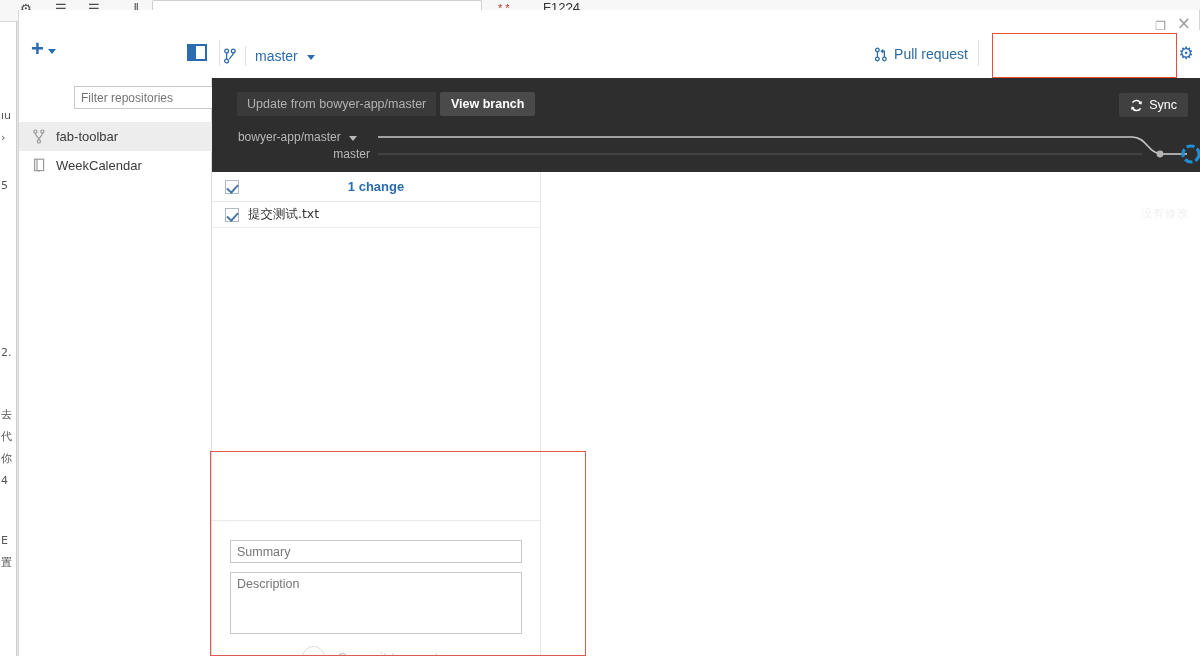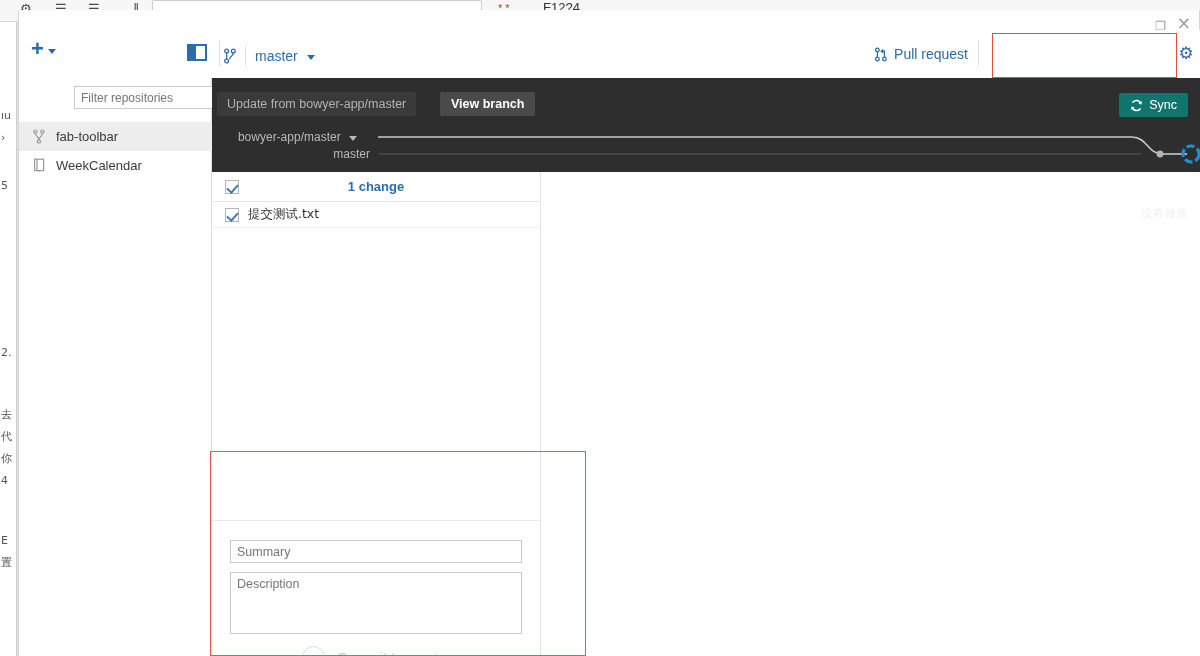--- a/index.html
+++ b/index.html
@@ -119,32 +119,32 @@
   .repo-item.selected { background:#ededed; }
   .repo-ico { width:14px; height:15px; display:inline-block; color:#8c8c8c; }
 
   
   .main { position:absolute; left:193px; top:68px; width:989px; height:578px; background:#fff; }
 
   .dark-panel {
     position:absolute; left:0; top:0; width:989px; height:94px; background:#2e2e2e;
   }
   .upd-btn {
-    position:absolute; left:5px; top:14px; height:24px; padding:0 10px;
+    position:absolute; left:25px; top:14px; height:24px; padding:0 10px;
     background:#3a3a3a; color:#b2b2b2; font-size:12.5px;
     display:flex; align-items:center; border-radius:2px; cursor:pointer;
   }
   .view-branch-btn {
     position:absolute; left:228px; top:14px; height:24px; padding:0 11px;
     background:#4a4a4a; color:#fff; font-size:12.5px; font-weight:bold;
     display:flex; align-items:center; border-radius:2px; cursor:pointer;
   }
   .sync-btn {
     position:absolute; right:13px; top:15px; height:24px; padding:0 11px;
-    background:#0f766e; color:#ffffff; font-size:12.5px;
+    background:#404040; color:#ffffff; font-size:12.5px;
     display:flex; align-items:center; gap:6px; border-radius:2px; cursor:pointer;
   }
   .graph-label {
     position:absolute; color:#b8b8b8; font-size:12px; text-align:right;
     width:135px; left:10px;
   }
   .graph-label .cv { width:0;height:0;display:inline-block;margin-left:5px;
     border-left:4px solid transparent;border-right:4px solid transparent;border-top:5px solid #b8b8b8;}
   .graph-svg { position:absolute; left:0; top:0; }
 

